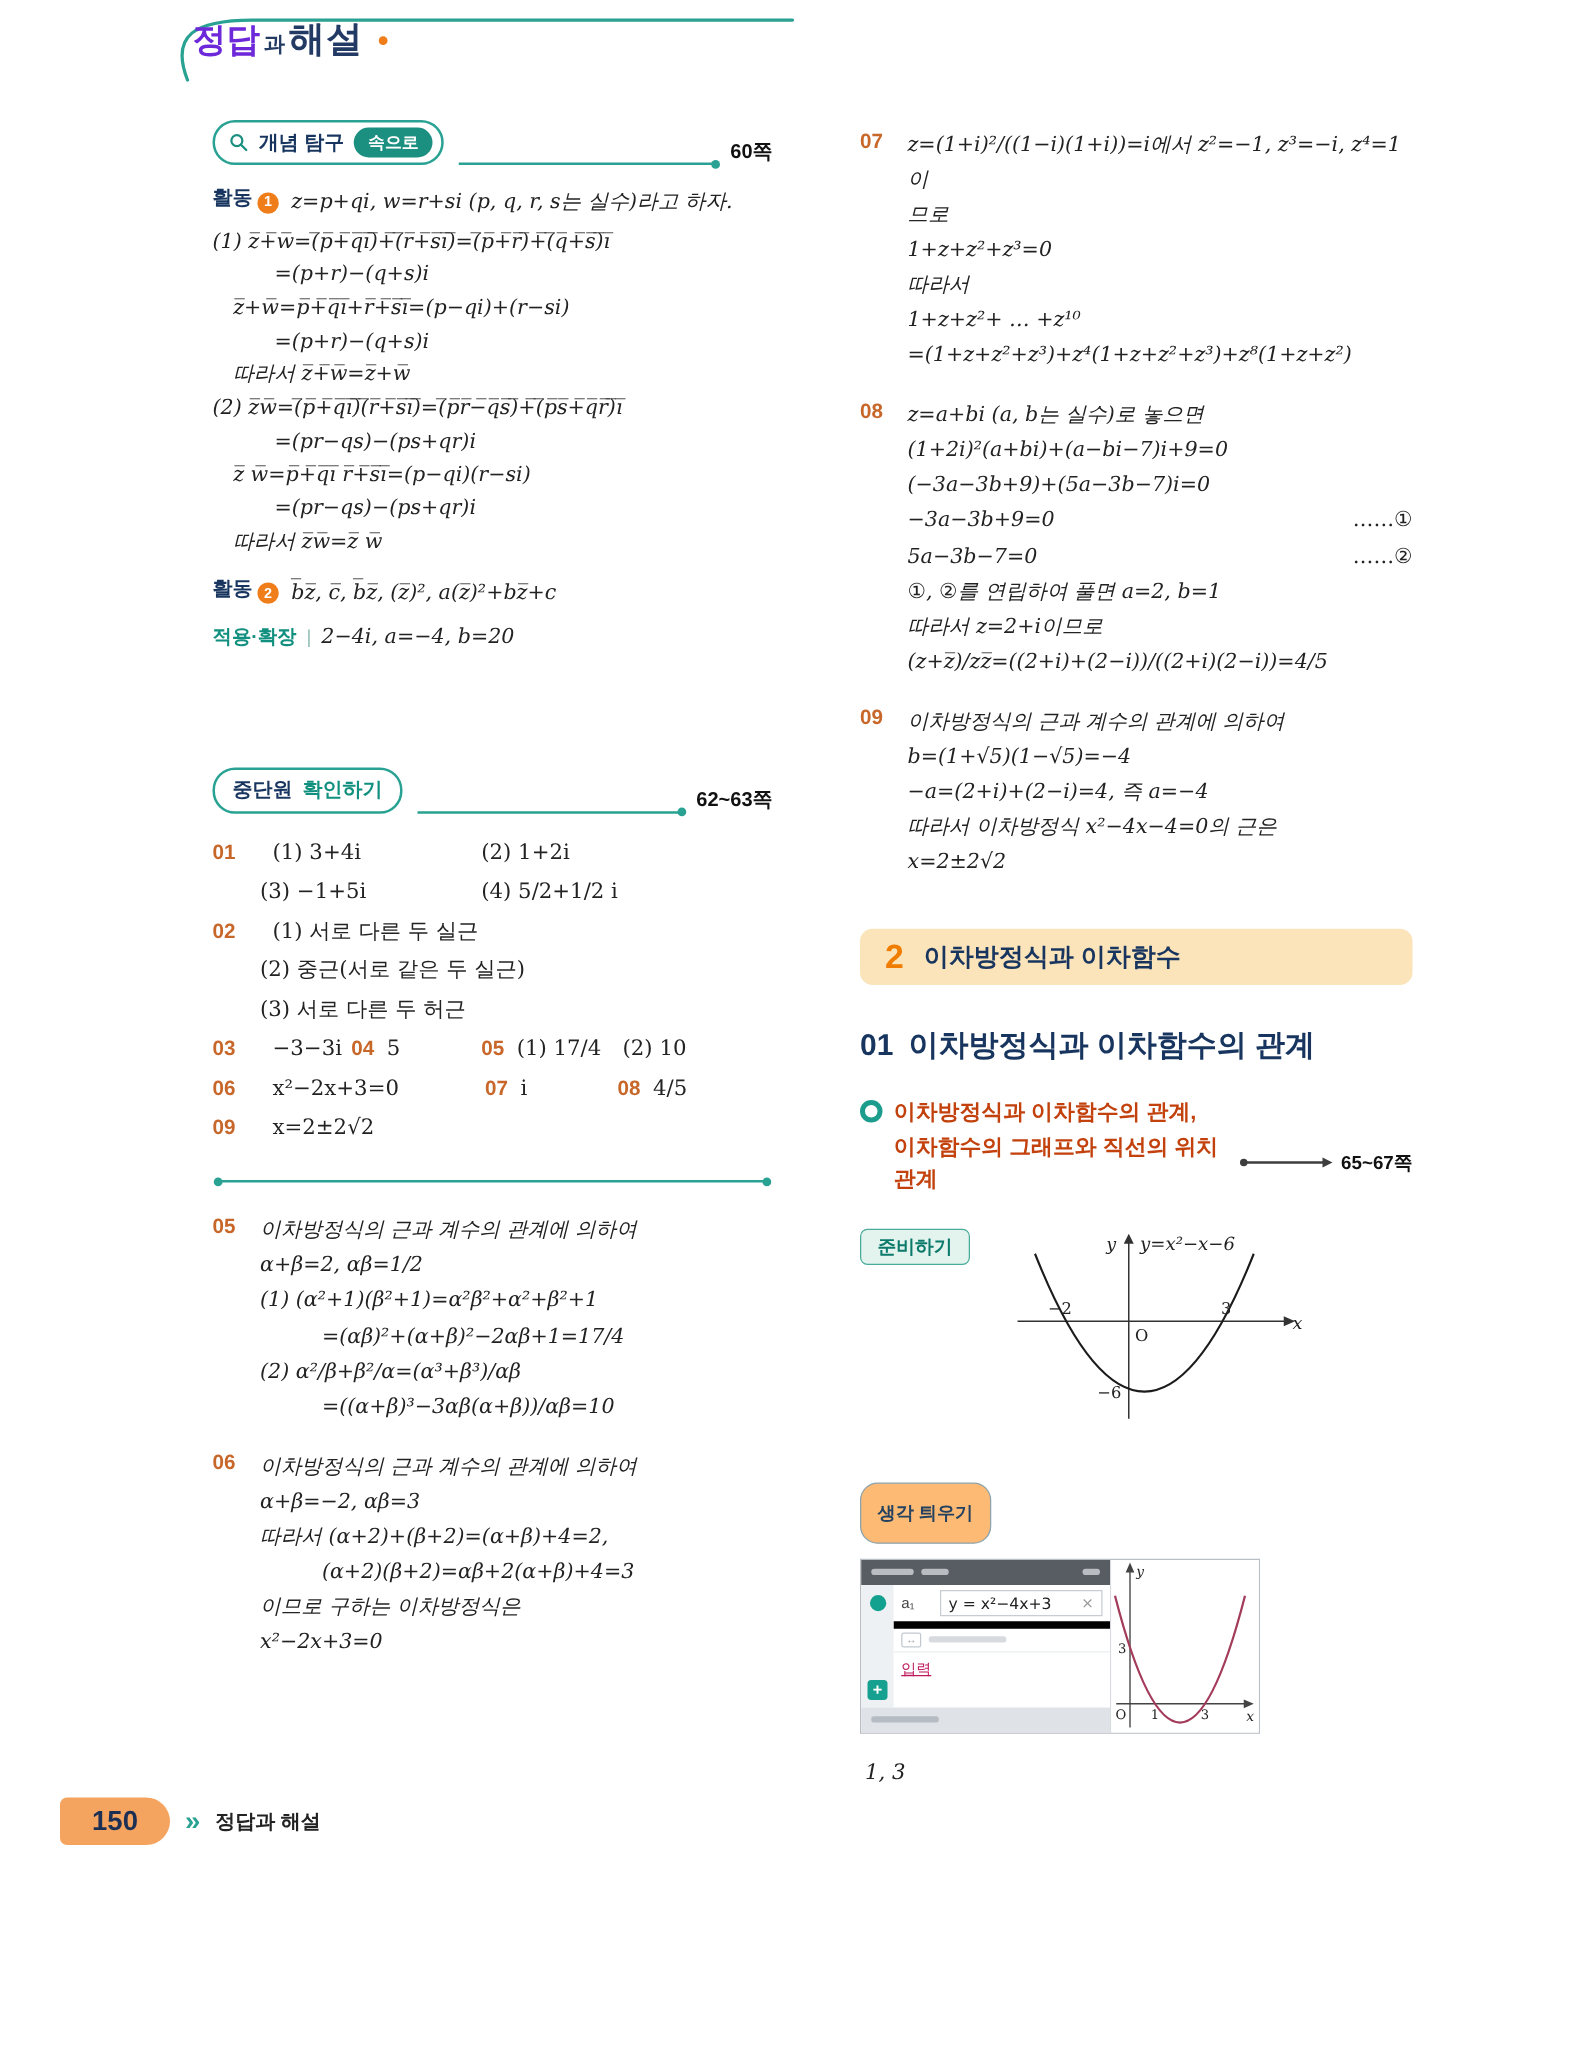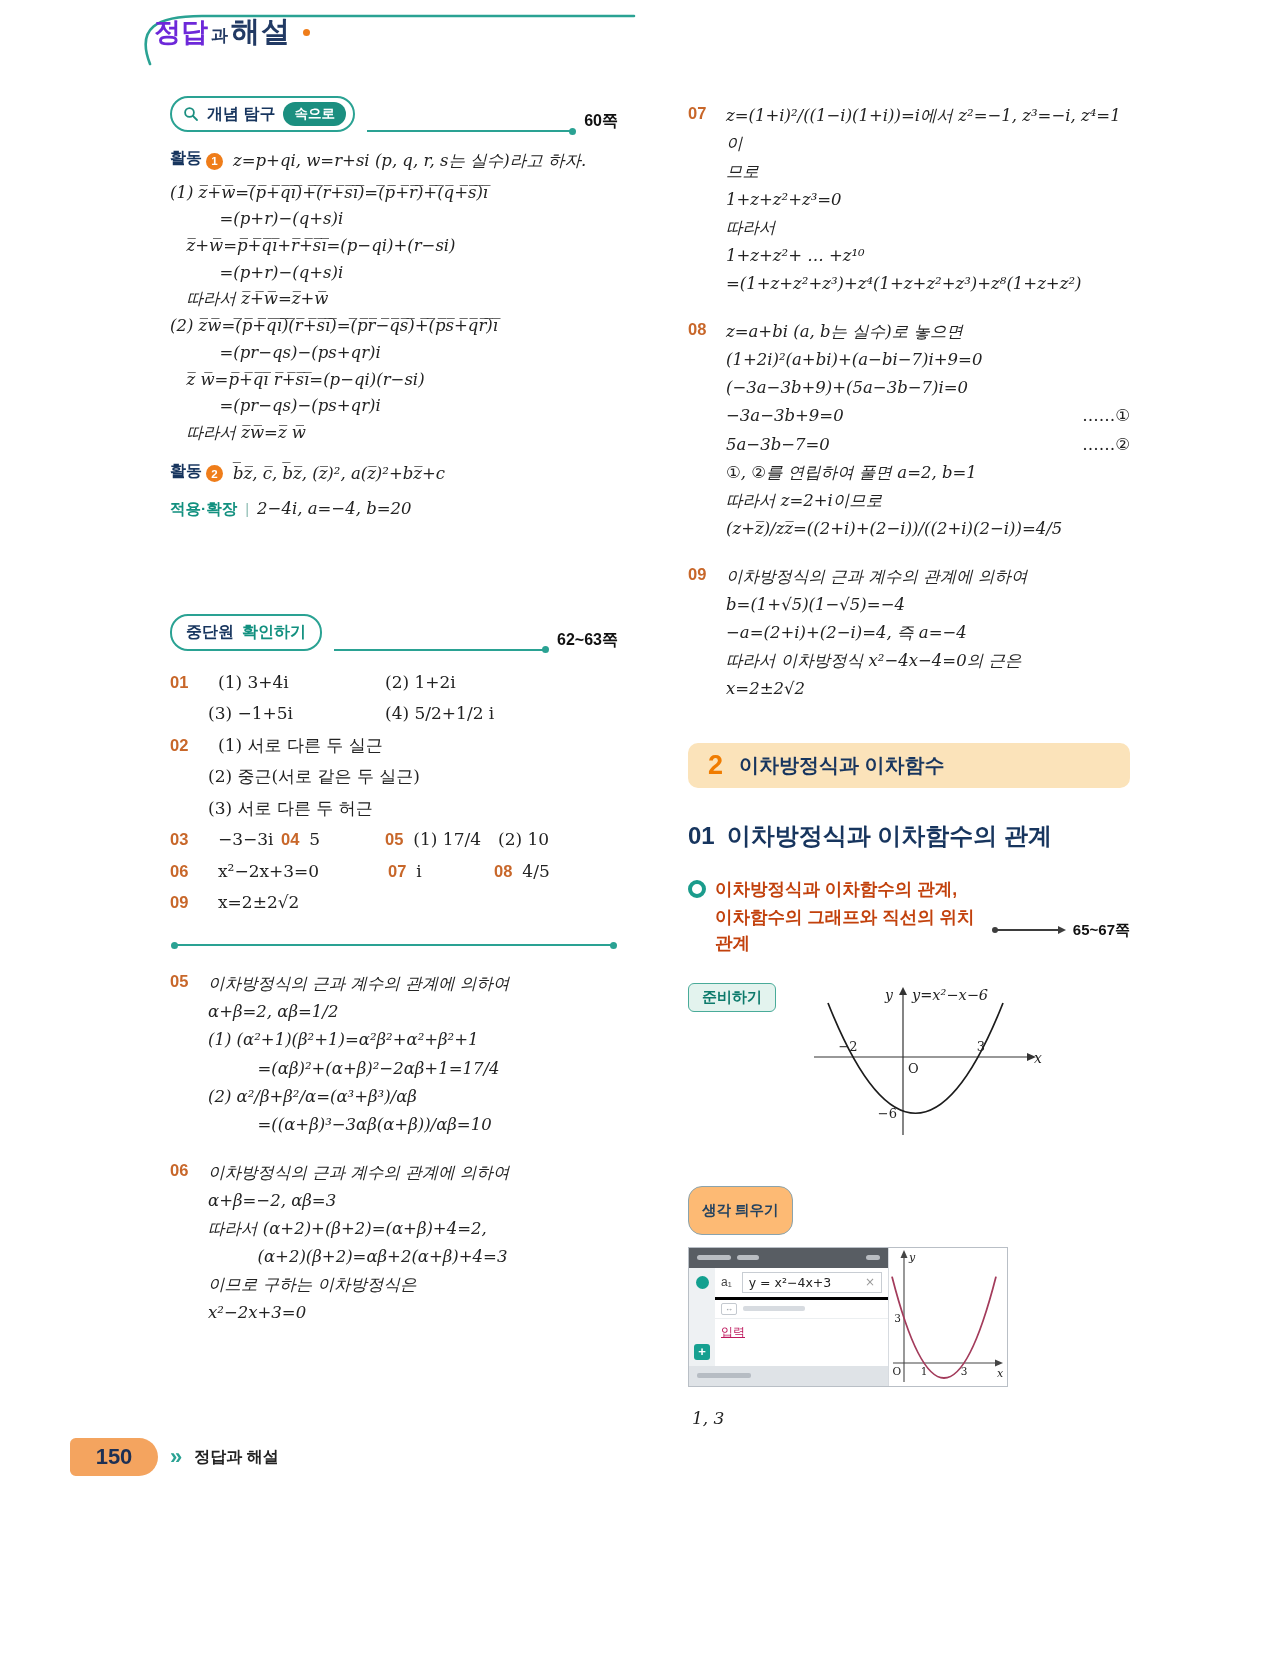--- a/index.html
+++ b/index.html
@@ -112,36 +112,36 @@
   .shot-left{flex:1;display:flex;flex-direction:column;border-right:1px solid #d7dbe0;min-width:0;}
   .shot-head{height:20px;background:#585d63;display:flex;align-items:center;padding:0 8px;gap:6px;flex:0 0 auto;}
   .hbar{height:5px;border-radius:3px;background:#b9bdc2;}
   .hbar.w1{width:34px;} .hbar.w2{width:22px;} .hbar.r{margin-left:auto;width:14px;}
   .shot-body{flex:1;display:flex;min-height:0;}
   .rail{width:26px;background:#eef1f3;display:flex;flex-direction:column;align-items:center;padding:8px 0 6px;flex:0 0 auto;}
   .dotb{width:13px;height:13px;border-radius:50%;background:#12a08f;}
   .plusb{margin-top:auto;width:16px;height:16px;background:#16a090;color:#fff;font-size:13px;line-height:16px;
          text-align:center;border-radius:3px;font-weight:bold;}
   .rows{flex:1;display:flex;flex-direction:column;background:#fff;min-width:0;}
-  .inrow{display:flex;align-items:center;gap:10px;padding:4px 6px;border-bottom:3px solid #000000;}
+  .inrow{display:flex;align-items:center;gap:20px;padding:4px 6px;border-bottom:6px solid #000000;}
   .a1{font-size:12px;color:#444;white-space:nowrap;}
   .expr{flex:1;border:1px solid #c8cdd3;padding:2px 6px;font-size:12.5px;color:#222;display:flex;
         align-items:center;justify-content:space-between;min-width:0;font-family:"DejaVu Sans",sans-serif;}
   .xclose{color:#999;font-size:12px;margin-left:6px;}
   .subrow{display:flex;align-items:center;gap:6px;padding:3px 6px;border-bottom:1px solid #eceff1;}
   .swapico{border:1px solid #c4c9cf;color:#8a9097;font-size:8px;line-height:10px;padding:0 3px;border-radius:2px;}
   .tbar{height:5px;width:62px;background:#d7dbe0;border-radius:2px;}
   .inputrow{display:flex;align-items:flex-end;padding:5px 6px;color:#be185d;font-size:12px;text-decoration:underline;}
   .band{height:20px;background:#dfe3e7;display:flex;align-items:center;padding:0 8px;flex:0 0 auto;}
   .bbar{height:5px;width:54px;background:#b6bcc3;border-radius:2px;}
   .shot-graph{width:118px;flex:0 0 auto;background:#fff;}
   .ansline{margin-top:18px;margin-left:4px;font-size:17px;}
 
   
-  .footer{position:absolute;left:70px;top:1438px;display:flex;align-items:center;gap:12px;}
+  .footer{position:absolute;left:48px;top:1438px;display:flex;align-items:center;gap:12px;}
   .fpill{background:#f4a45f;border-radius:6px 20px 20px 6px;width:88px;height:38px;display:flex;
          align-items:center;justify-content:center;color:#1d3054;font-weight:bold;font-size:22px;}
   .fchev{color:#2aa293;font-weight:bold;font-size:22px;line-height:1;}
   .flabel{color:#222;font-size:16px;font-weight:bold;}
 </style>
 </head>
 <body>
 
 <div class="page">
 

